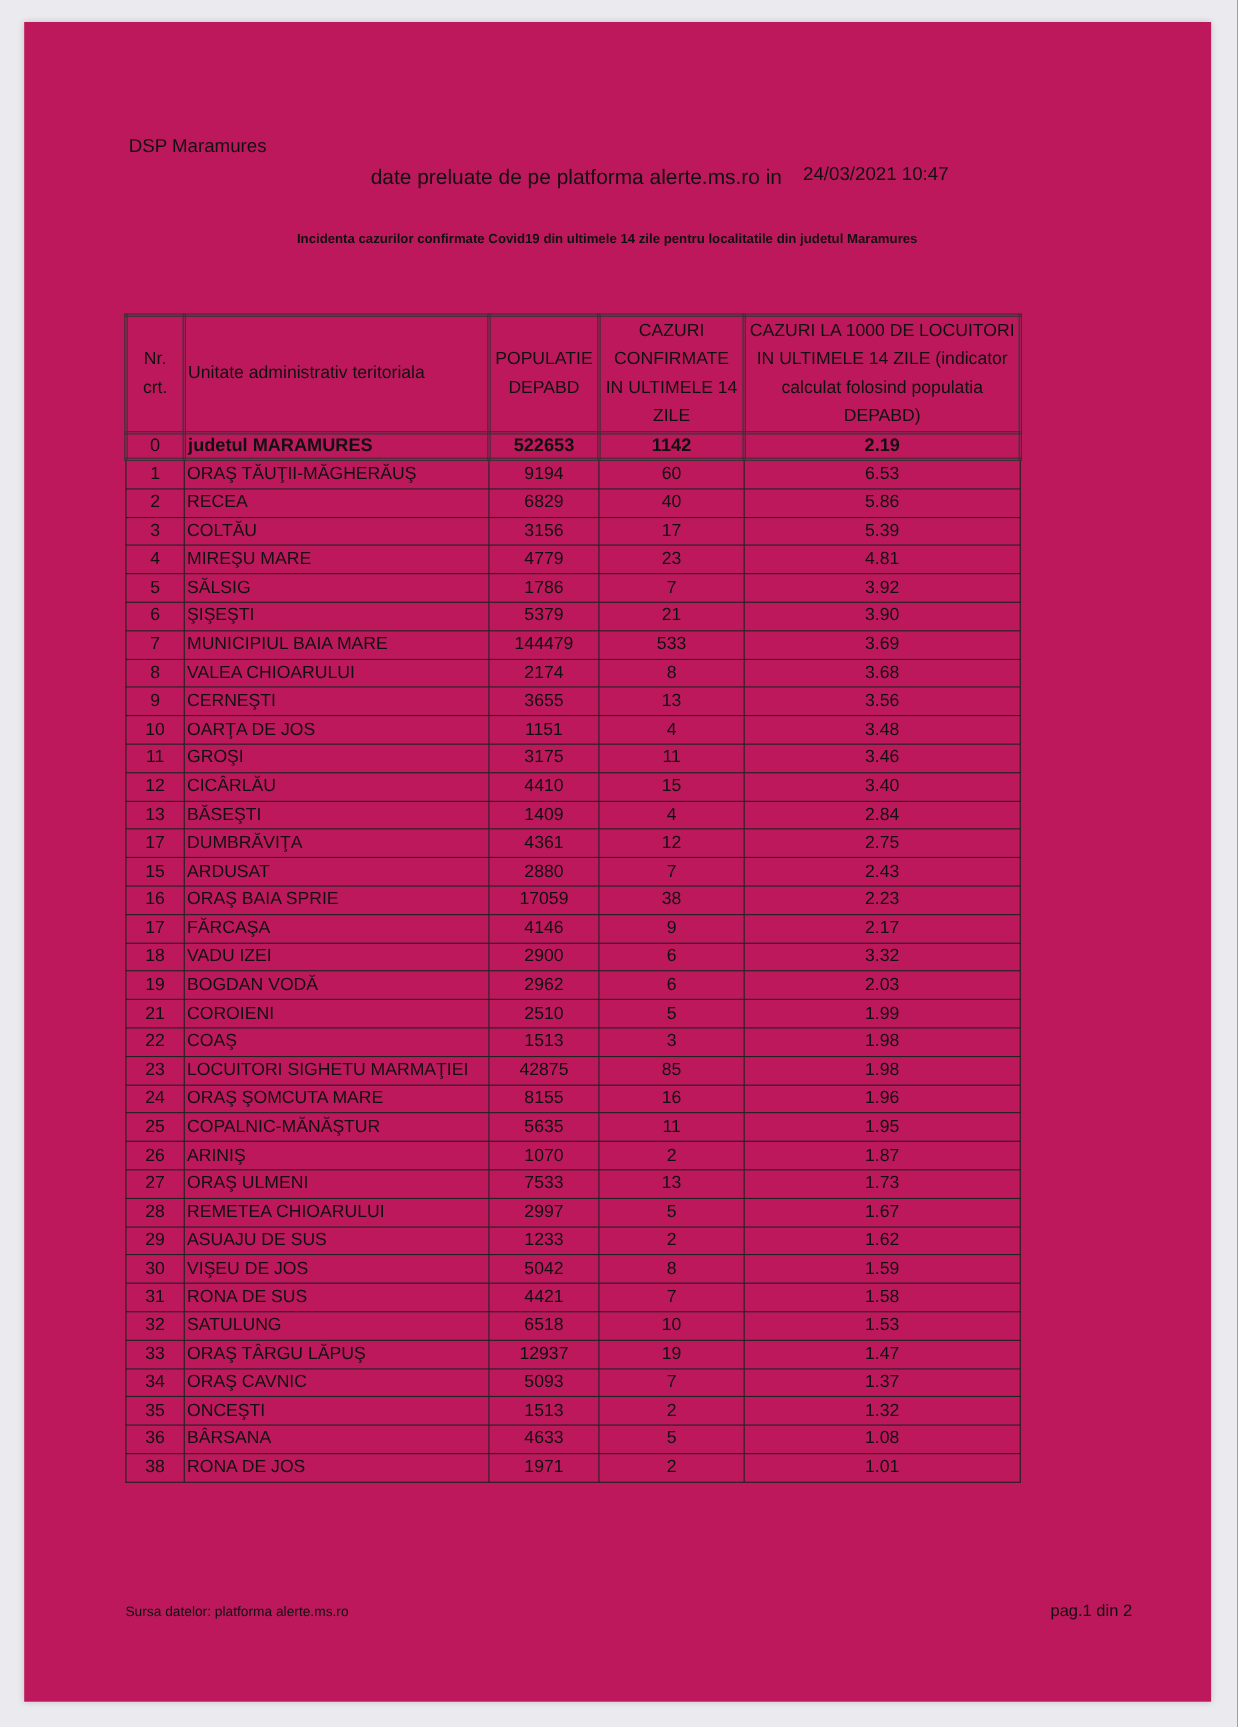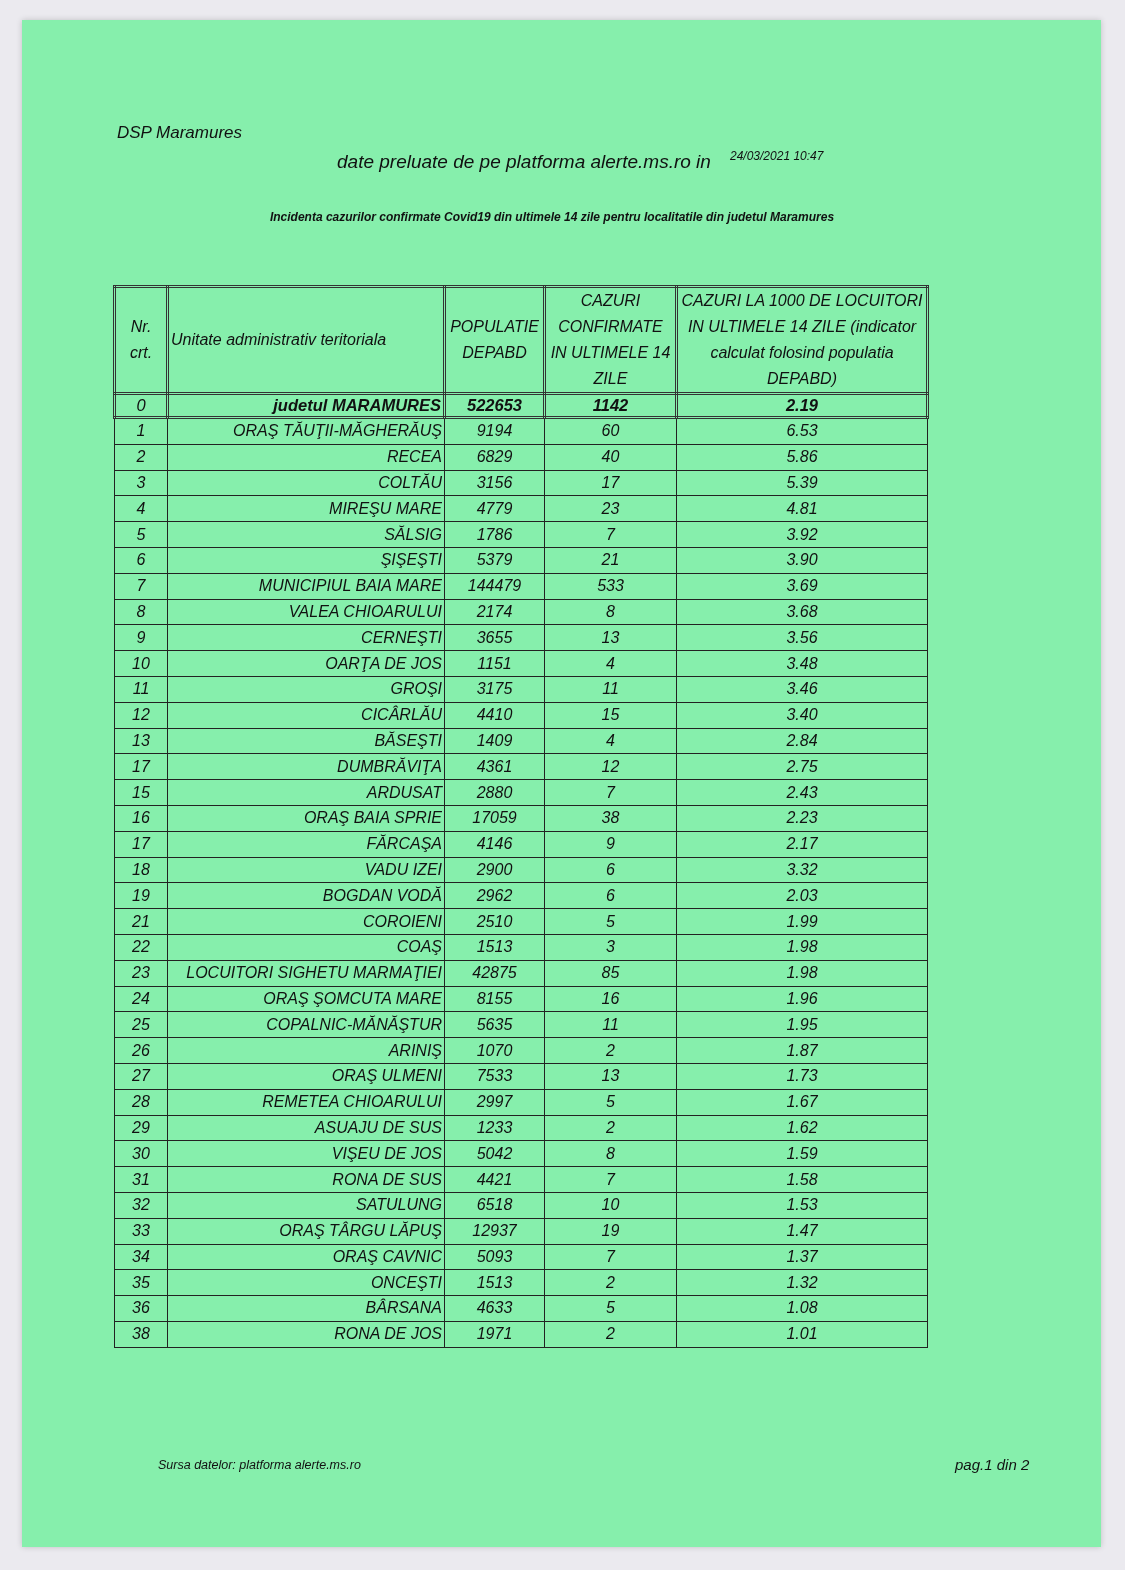--- a/index.html
+++ b/index.html
@@ -8,35 +8,34 @@
     background: #ebeaef;
     position: relative;
     overflow: hidden;
     font-family: "Liberation Sans", sans-serif;
     color: #111;
   }
   .page {
     position: absolute;
     left: 22px; top: 20px;
     width: 1079px; height: 1527px;
-    background: #86efac;
+    background: #be185d;
     box-shadow: 0 0 6px rgba(0,0,0,0.18);
-    font-style: italic;
   }
   .org {
     position: absolute; left: 95px; top: 103px;
     font-size: 17px;
   }
   .source-line {
     position: absolute; left: 315px; top: 131px;
     font-size: 19px;
   }
   .timestamp {
     position: absolute; left: 708px; top: 129px;
-    font-size: 12px;
+    font-size: 17px;
   }
   .title {
     position: absolute; left: 120px; top: 184px;
     width: 820px;
     text-align: center;
     font-weight: bold;
     font-size: 12px;
     line-height: 26px;
   }
   table.inc {
@@ -68,26 +67,25 @@
   }
   table.inc thead th.name-h { text-align: left; }
   table.inc tr.total td {
     border: 3px double #333;
     height: 21px;
     font-weight: bold;
     font-size: 16.5px;
   }
   table.inc tbody tr.row td { height: 24.8px; line-height: 24px; }
   td.nr { text-align: center; }
-  td.name { text-align: right; padding-left: 3px; }
+  td.name { text-align: left; padding-left: 3px; }
   td.num { text-align: center; }
   .footer-src {
     position: absolute; left: 92px; top: 1438px;
     font-size: 12.5px;
-    margin-left: 44px;
   }
   .footer-page {
     position: absolute; left: 905px; top: 1436px;
     font-size: 15px;
     margin-left: 28px;
   }
 </style>
 </head>
 <body>
 

